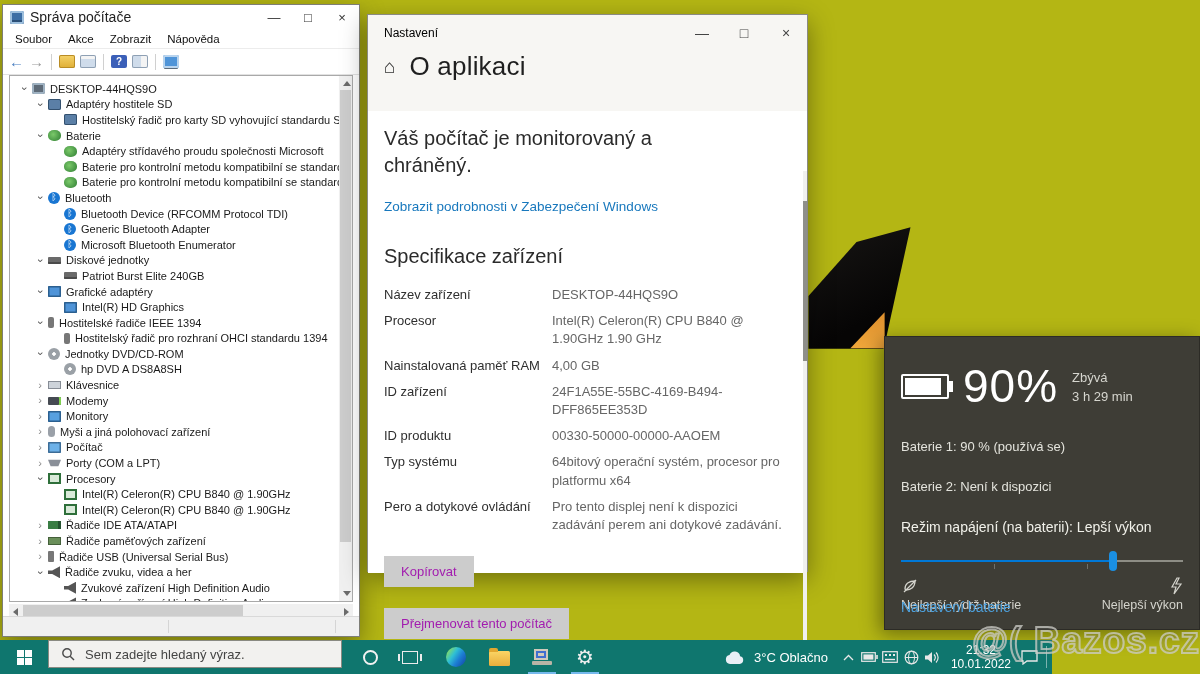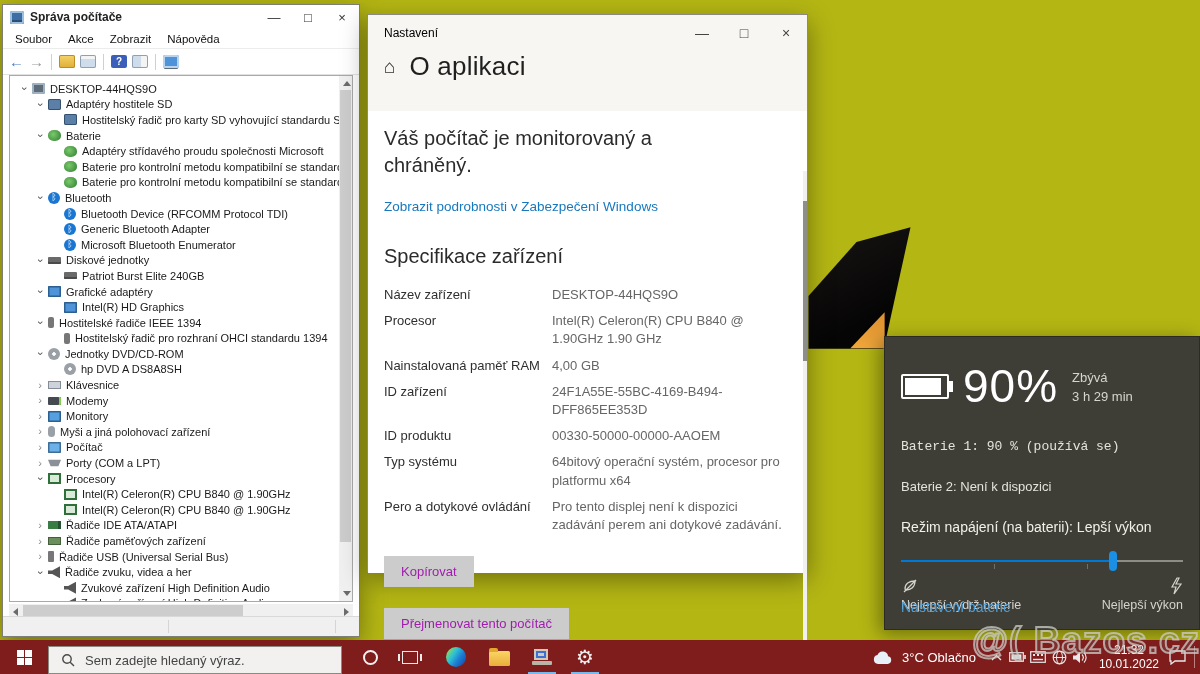--- a/index.html
+++ b/index.html
@@ -19,21 +19,21 @@
   
   .win { position:absolute; background:#fff; border:1px solid #7e7e76;
     box-shadow:0 8px 24px rgba(0,0,0,.38); }
 
   
   .dm { left:2px; top:4px; width:358px; height:633px; font-size:11px; color:#1a1a1a; }
   .dm-title { height:24px; display:flex; align-items:center; padding-left:7px;
     background:#fff; }
   .dm-appicon { width:14px; height:13px; background:#3c6ea5; border-radius:2px;
     box-shadow:inset 0 0 0 2px #9dbfdd, inset 0 -4px 0 #2b4f77; margin-right:6px; flex:none; }
-  .dm-title-text { font-size:12px; color:#222; flex:1;font-weight:bold; }
+  .dm-title-text { font-size:14px; color:#222; flex:1; }
   .wc { display:flex; align-items:center; height:100%; }
   .wc span { width:34px; text-align:center; font-size:13px; color:#333; cursor:default; }
   .dm-menu { height:20px; display:flex; align-items:center; gap:0; padding-left:4px;
     border-bottom:1px solid #ececec; }
   .dm-menu span { padding:2px 8px; font-size:11.5px; color:#111; }
   .dm-toolbar { height:26px; display:flex; align-items:center; gap:5px; padding-left:6px;
     border-bottom:1px solid #e2e2e2; }
   .tb-sep { width:1px; height:16px; background:#d0d0d0; margin:0 2px; }
   .tb-arrow { font-size:15px; font-weight:bold; line-height:1; }
   .tb-back { color:#4a7fc1; }
@@ -119,37 +119,37 @@
   .fly { position:absolute; left:884px; top:336px; width:316px; height:294px;
     background:#3e3d36; border:1px solid #2c2b26; box-shadow:-4px 4px 18px rgba(0,0,0,.4);
     color:#e6e6e0; }
   .fly-top { display:flex; align-items:center; padding:22px 16px 0 16px; gap:14px; }
   .bat-big { position:relative; width:48px; height:25px; border:2px solid #fff; border-radius:2px; flex:none; }
   .bat-big::after { content:""; position:absolute; right:-6px; top:5px; width:4px; height:11px; background:#fff; }
   .bat-big-fill { position:absolute; left:2px; top:2px; bottom:2px; background:#fff; }
   .fly-pct { font-size:46px; font-weight:300; color:#fff; letter-spacing:1px; }
   .fly-remain { font-size:13px; color:#d6d6cf; line-height:1.45; padding-top:4px; }
   .fly-line { padding:0 16px; font-size:13px; color:#e3e3dc; }
-  .line1 { margin-top:26px;font-family:Liberation Mono, monospace; } .line2 { margin-top:25px; }
+  .line1 { margin-top:26px; } .line2 { margin-top:25px; }
   .fly-mode { padding:0 16px; margin-top:25px; font-size:14px; color:#f1f1ea; }
   .slider { position:relative; margin:16px 16px 0 16px; height:20px; }
   .slider-track { position:absolute; left:0; right:0; top:9px; height:2px; background:#8d8d85; }
   .slider-fill { position:absolute; left:0; top:9px; height:2px; background:#0078d7; }
   .slider-thumb { position:absolute; top:0; width:8px; height:20px; border-radius:4px;
     background:#1a8fe3; }
   .tick { position:absolute; top:13px; width:1px; height:5px; background:#70706a; }
   .fly-scale { display:flex; justify-content:space-between; padding:6px 16px 0 16px; }
   .scale-cell { font-size:12.5px; color:#d4d4cd; }
   .scale-cell .sicon { display:block; height:18px; margin-bottom:3px; }
   .scale-right { text-align:right; }
   .fly-link { position:absolute; left:16px; bottom:14px; font-size:14px; color:#4da0dc; }
 
   
-  .taskbar { position:absolute; left:0; top:640px; width:1200px; height:34px;
-    background:#7f1d1d; display:flex; align-items:flex-end; }
+  .taskbar { position:absolute; left:0; top:640px; width:1052px; height:34px;
+    background:#0f766e; display:flex; align-items:flex-start; }
   .tb-start { width:48px; height:34px; display:flex; align-items:center; justify-content:center; }
   .winlogo { width:15px; height:15px; display:grid; grid-template-columns:7px 7px; grid-gap:1px; }
   .winlogo i { background:#fdfdfd; }
   .searchbox { width:294px; height:28px; background:#f2f1ef; border:1px solid #8a8a82;
     display:flex; align-items:center; padding-left:12px; gap:10px; }
   .searchbox span { font-size:13px; color:#454545; }
   .tb-btn { width:40px; height:34px; display:flex; align-items:center; justify-content:center;
     position:relative; flex:none; }
   .cortana-icon { width:15px; height:15px; border:2.5px solid #f2f2f2; border-radius:50%; }
   .taskview-icon { width:16px; height:13px; border:1.5px solid #ececec; position:relative; }

